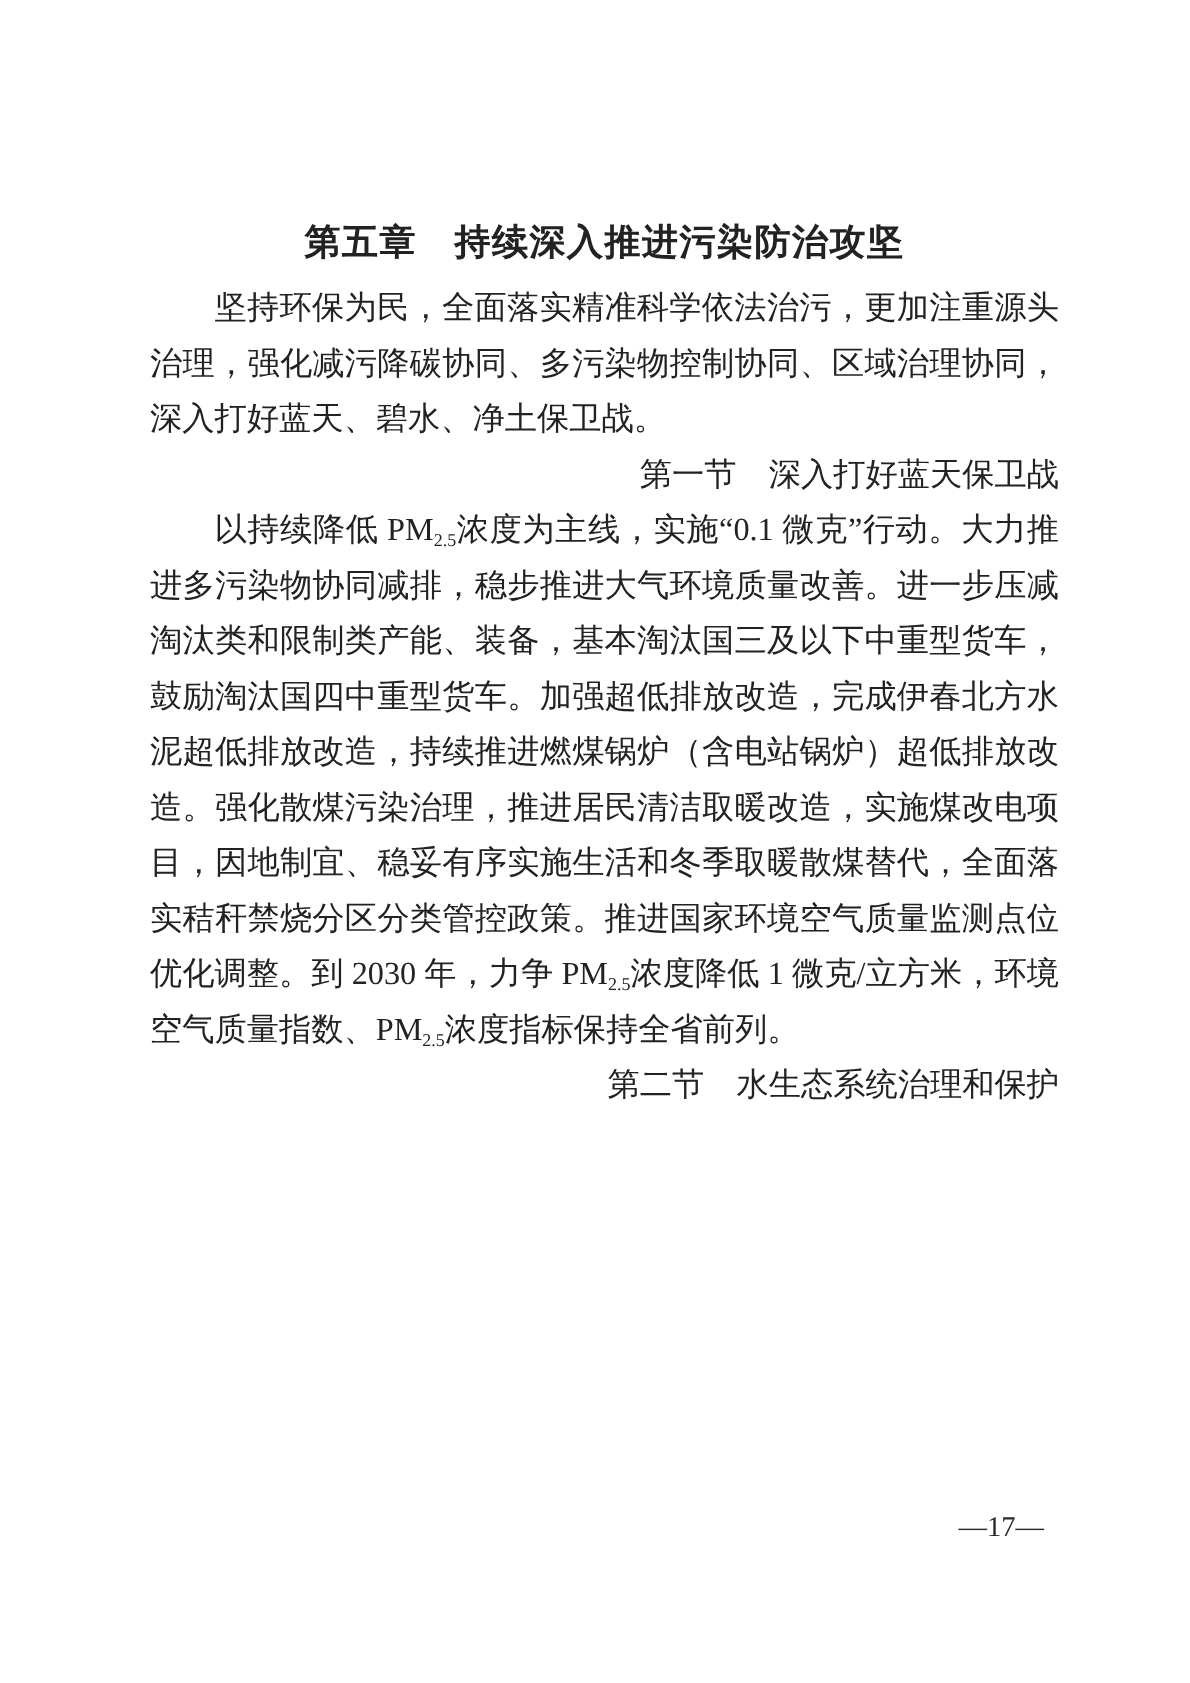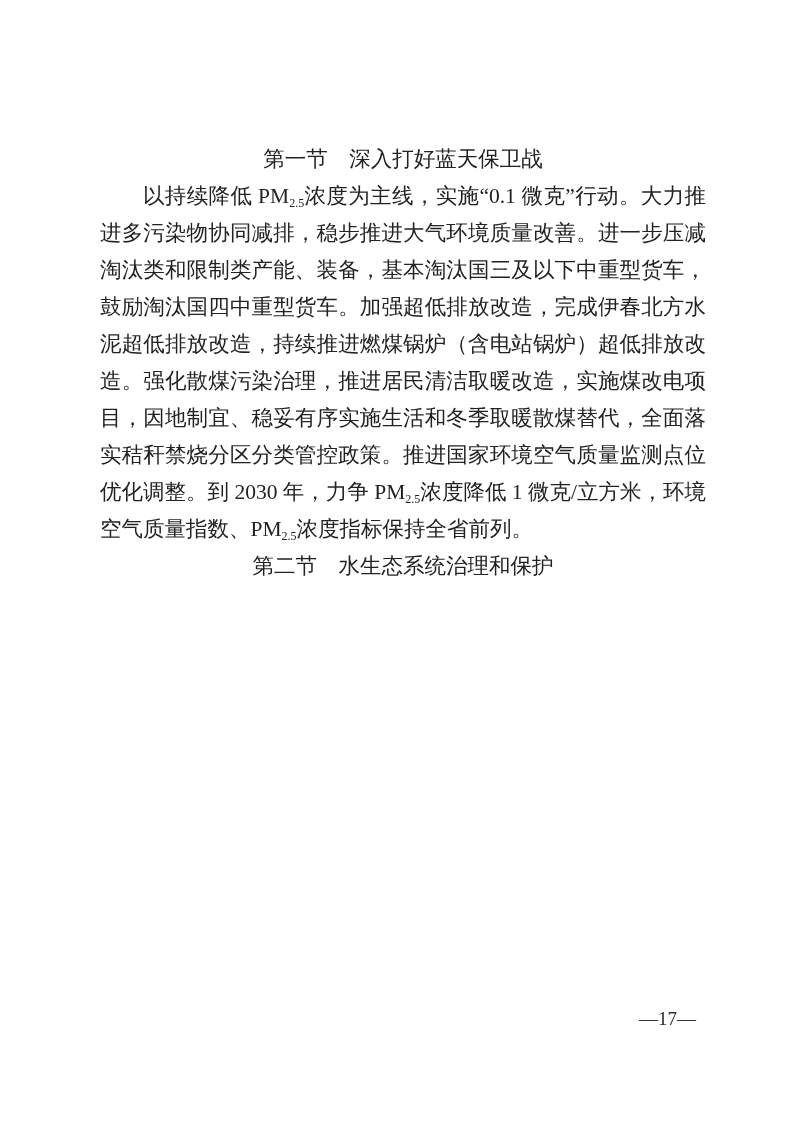--- a/index.html
+++ b/index.html
@@ -35,21 +35,21 @@
     margin: 0;
     font-size: 21.5px;
     line-height: 37px;
     text-align: justify;
     text-indent: 2em;
   }
   .section-heading {
     margin: 0;
     font-size: 21.5px;
     line-height: 37px;
-    text-align: center;
+    text-align: right;
     text-indent: 0;
   }
   .para sub {
     font-size: 12px;
     line-height: 0;
     vertical-align: baseline;
     position: relative;
     top: 4px;
   }
   .page-number {
@@ -61,19 +61,21 @@
     color: #2a2a2a;
     letter-spacing: 0;
     margin-left: 20px;
   }
 </style>
 </head>
 <body>
 
 <div class="page">
   <div class="doc">
+    <h1 class="chapter-title">第五章　持续深入推进污染防治攻坚</h1>
 
+  <p class="para">坚持环保为民，全面落实精准科学依法治污，更加注重源头治理，强化减污降碳协同、多污染物控制协同、区域治理协同，深入打好蓝天、碧水、净土保卫战。</p>
       <div class="section-heading">第一节　深入打好蓝天保卫战</div>
       <p class="para">以持续降低 PM<sub>2.5</sub>浓度为主线，实施“0.1 微克”行动。大力推进多污染物协同减排，稳步推进大气环境质量改善。进一步压减淘汰类和限制类产能、装备，基本淘汰国三及以下中重型货车，鼓励淘汰国四中重型货车。加强超低排放改造，完成伊春北方水泥超低排放改造，持续推进燃煤锅炉（含电站锅炉）超低排放改造。强化散煤污染治理，推进居民清洁取暖改造，实施煤改电项目，因地制宜、稳妥有序实施生活和冬季取暖散煤替代，全面落实秸秆禁烧分区分类管控政策。推进国家环境空气质量监测点位优化调整。到 2030 年，力争 PM<sub>2.5</sub>浓度降低 1 微克/立方米，环境空气质量指数、PM<sub>2.5</sub>浓度指标保持全省前列。</p>
       <div class="section-heading">第二节　水生态系统治理和保护</div>
     </div>
   <div class="page-number">—17—</div>
 </div>
 
 </body></html>

